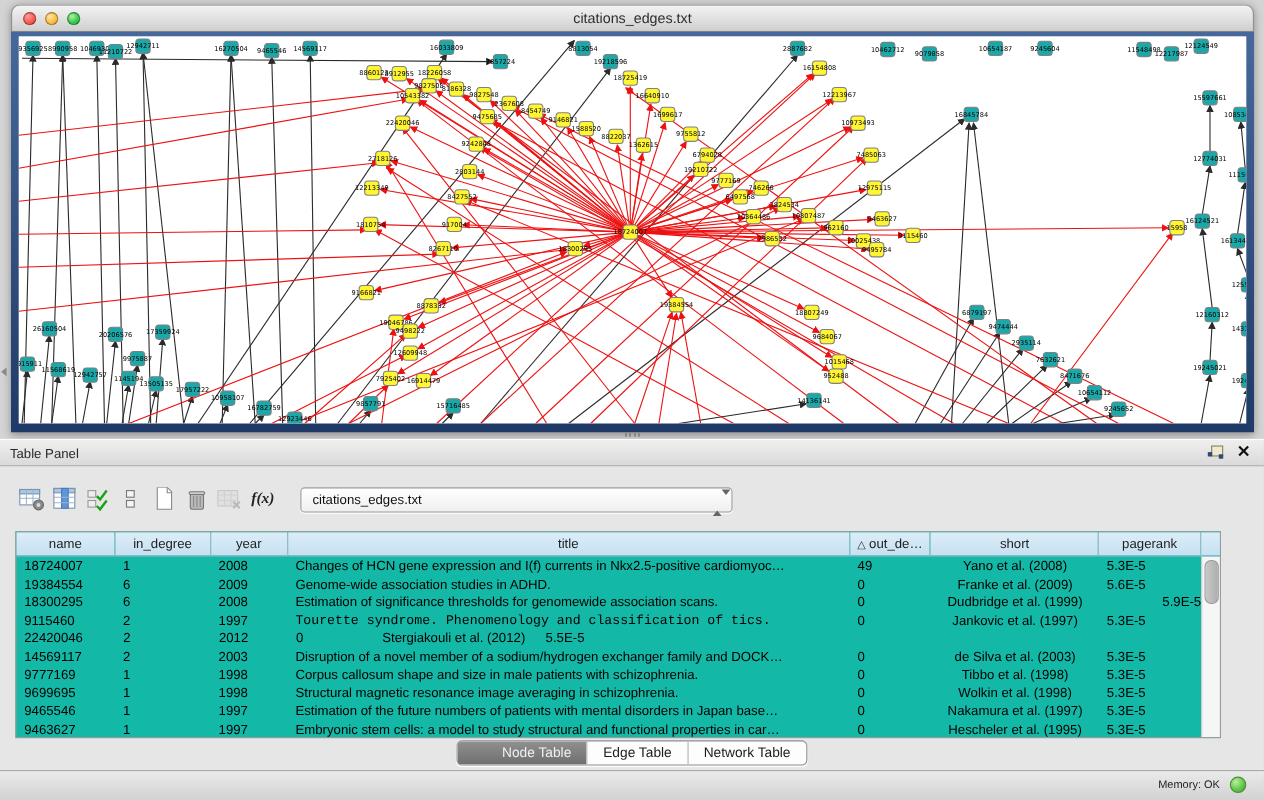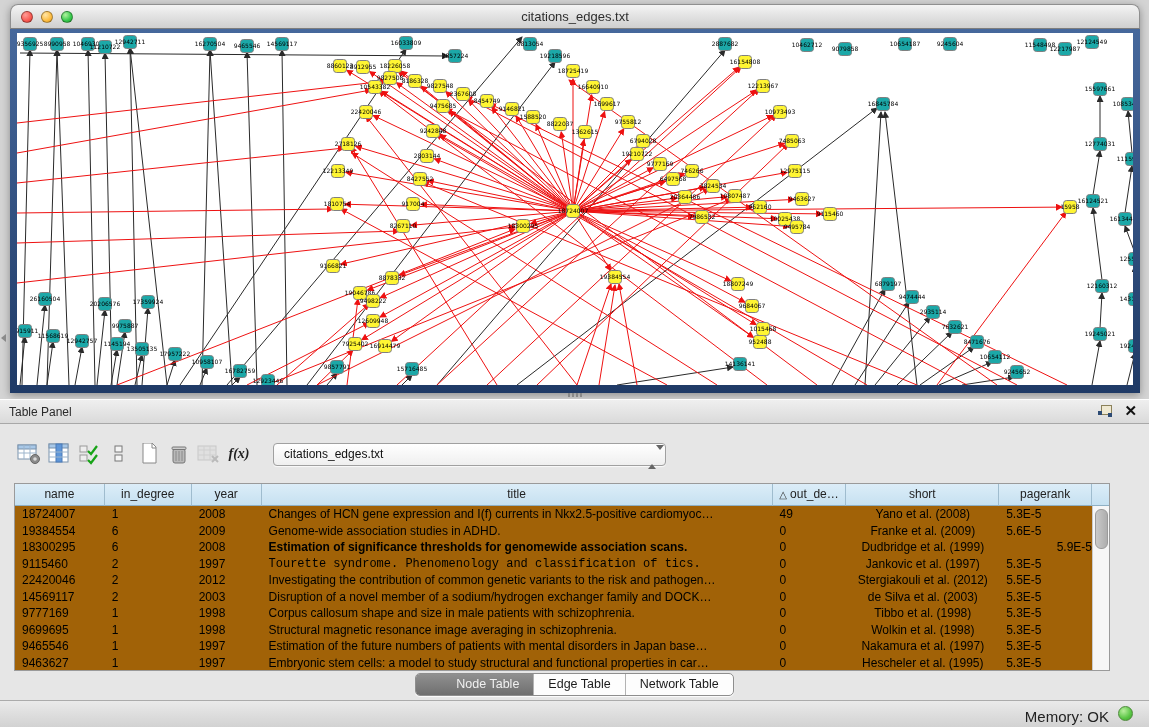--- a/index.html
+++ b/index.html
@@ -47,21 +47,21 @@
   .fx-label{font-family:"Liberation Serif",serif;font-style:italic;font-weight:bold;font-size:14px;color:#222;margin:0 4px;}
   .combo{position:absolute;left:273px;top:19px;width:393px;height:23px;box-sizing:border-box;
     border:1px solid #a0a0a0;border-radius:4px;background:linear-gradient(#ffffff,#efefef);
     font-size:12px;color:#111;line-height:21px;padding-left:10px;box-shadow:0 1px 1px rgba(255,255,255,.8);}
   .combo .stepper{position:absolute;right:6px;top:3px;width:11px;text-align:center;color:#555;}
   .stepper .up,.stepper .dn{width:0;height:0;margin:1px auto;border-left:4px solid transparent;border-right:4px solid transparent;}
   .stepper .up{border-bottom:5px solid #666;}
   .stepper .dn{border-top:5px solid #666;}
   
   #node-table{position:absolute;left:14px;top:59px;width:1096px;height:188px;box-sizing:border-box;
-    border:1px solid #9a9a9a;background:#a16207;}
+    border:1px solid #9a9a9a;background:#14b8a6;}
   .thead{display:flex;height:22px;}
   .th{box-sizing:border-box;height:22px;background:linear-gradient(#dcedf8,#c6e1f1);
     border-right:1px solid #9fbcce;border-bottom:1px solid #8fb0c4;
     font-size:12px;color:#222;text-align:center;line-height:21px;overflow:hidden;white-space:nowrap;}
   .th .sort-tri{font-size:10px;margin-right:3px;color:#333;}
   .tbody{position:absolute;left:0;top:22px;right:17px;bottom:0;overflow:hidden;}
   .tr{display:flex;height:16.5px;}
   .td{box-sizing:border-box;font-size:12px;color:#000;line-height:16.5px;white-space:nowrap;
     overflow:hidden;padding-left:7px;}
   .td.center{text-align:center;padding-left:0;}
@@ -71,21 +71,21 @@
   
   #table-tabs{position:absolute;left:0;right:0;top:249px;display:flex;justify-content:center;}
   .seg-group{display:flex;border:1px solid #8e8e8e;border-radius:5px;overflow:hidden;
     background:#fdfdfd;box-shadow:0 1px 1px rgba(255,255,255,.9);}
   .seg{padding:2px 14px 3px;font-size:12.5px;color:#1c1c1c;border-right:1px solid #b3b3b3;line-height:16px;}
   .seg:last-child{border-right:none;}
   .seg.selected{background:linear-gradient(#909090,#6f6f6f);color:#f0f0f0;padding-left:40px;}
   
   #status-bar{position:absolute;left:0;bottom:0;width:1149px;height:27px;box-sizing:border-box;
     background:linear-gradient(#eaeaea,#d2d2d2);border-top:1px solid #ababab;}
-  #status-bar .mem{position:absolute;right:40px;top:7px;font-size:15px;color:#222;}
+  #status-bar .mem{position:absolute;right:40px;top:7px;font-size:10px;color:#222;}
   .mem-dot{position:absolute;right:16px;top:5px;width:15px;height:15px;border-radius:50%;
     border:1px solid #4d8a3a;background:radial-gradient(circle at 35% 30%,#b9ef9e,#59c544 60%,#3da02c);box-sizing:border-box;}
 </style>
 </head>
 <body>
 
 <div id="network-window">
   <div class="titlebar">
     <div class="traffic">
       <div class="light red"></div>
@@ -825,39 +825,38 @@
           <div class="td" style="width: 70px;">2009</div>
           <div class="td" style="width: 512px;">Genome-wide association studies in ADHD.</div>
           <div class="td" style="width: 74px;">0</div>
           <div class="td center" style="width: 153px;">Franke et al. (2009)</div>
           <div class="td" style="width: 93px;">5.6E-5</div>
         </div>
         <div class="tr">
           <div class="td" style="width: 90px;">18300295</div>
           <div class="td" style="width: 87px;">6</div>
           <div class="td" style="width: 70px;">2008</div>
-          <div class="td" style="width: 512px; font-weight: bold;">Estimation of significance thresholds for genomewide association scans.</div>
+          <div class="td" style="width: 512px;">Estimation of significance thresholds for genomewide association scans.</div>
           <div class="td" style="width: 74px;">0</div>
           <div class="td center" style="width: 153px;">Dudbridge et al. (1999)</div>
           <div class="td" style="width: 93px; text-align: right;">5.9E-5</div>
         </div>
         <div class="tr">
           <div class="td" style="width: 90px;">9115460</div>
           <div class="td" style="width: 87px;">2</div>
           <div class="td" style="width: 70px;">1997</div>
           <div class="td" style="width: 512px; font-family: Liberation Mono, monospace;">Tourette syndrome. Phenomenology and classification of tics.</div>
           <div class="td" style="width: 74px;">0</div>
           <div class="td center" style="width: 153px;">Jankovic et al. (1997)</div>
           <div class="td" style="width: 93px;">5.3E-5</div>
         </div>
         <div class="tr">
           <div class="td" style="width: 90px;">22420046</div>
           <div class="td" style="width: 87px;">2</div>
           <div class="td" style="width: 70px;">2012</div>
-          <div class="td" style="width: 512px;">Investigating the contribution of common genetic variants to the risk and pathogen…</div>
           <div class="td" style="width: 74px;">0</div>
           <div class="td center" style="width: 153px;">Stergiakouli et al. (2012)</div>
           <div class="td" style="width: 93px;">5.5E-5</div>
         </div>
         <div class="tr">
           <div class="td" style="width: 90px;">14569117</div>
           <div class="td" style="width: 87px;">2</div>
           <div class="td" style="width: 70px;">2003</div>
           <div class="td" style="width: 512px;">Disruption of a novel member of a sodium/hydrogen exchanger family and DOCK…</div>
           <div class="td" style="width: 74px;">0</div>

